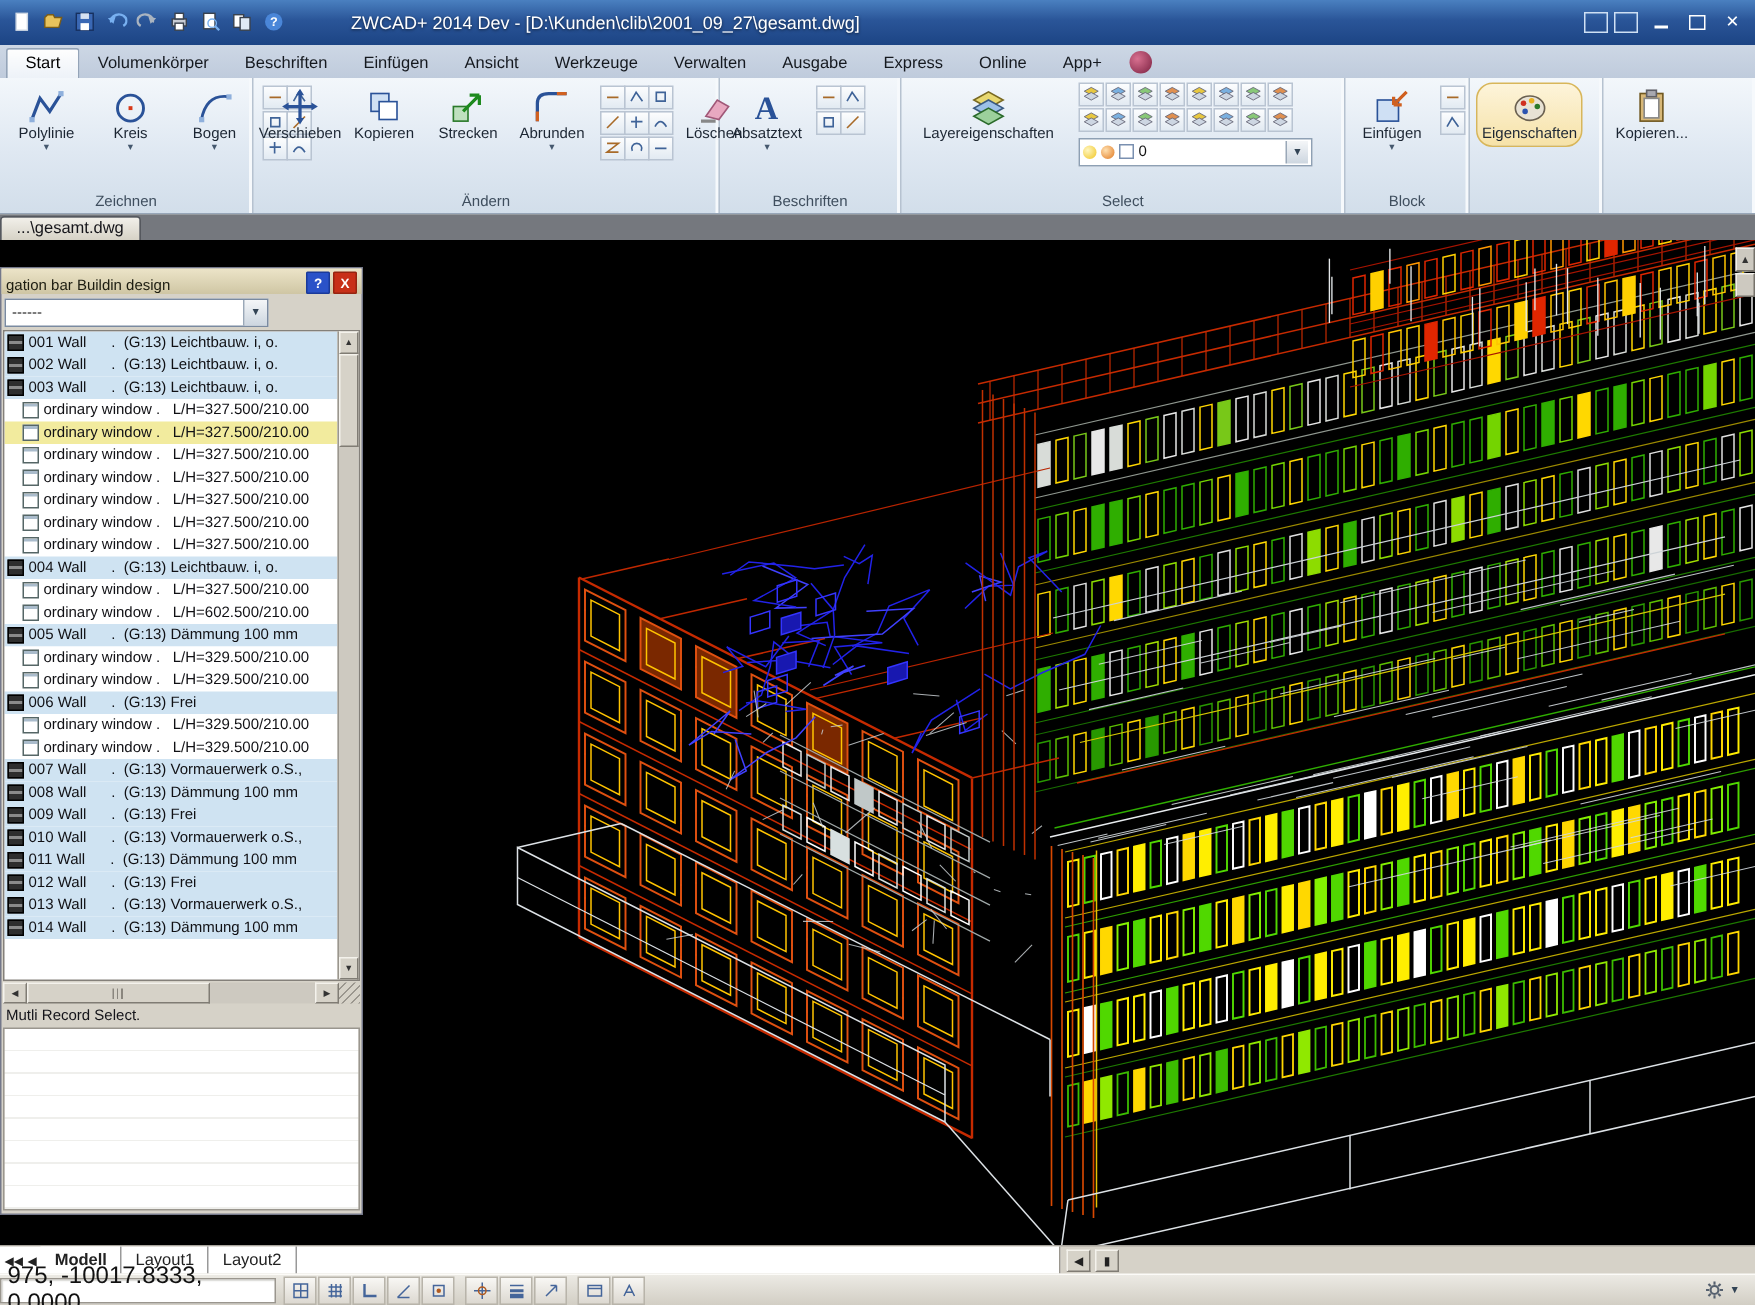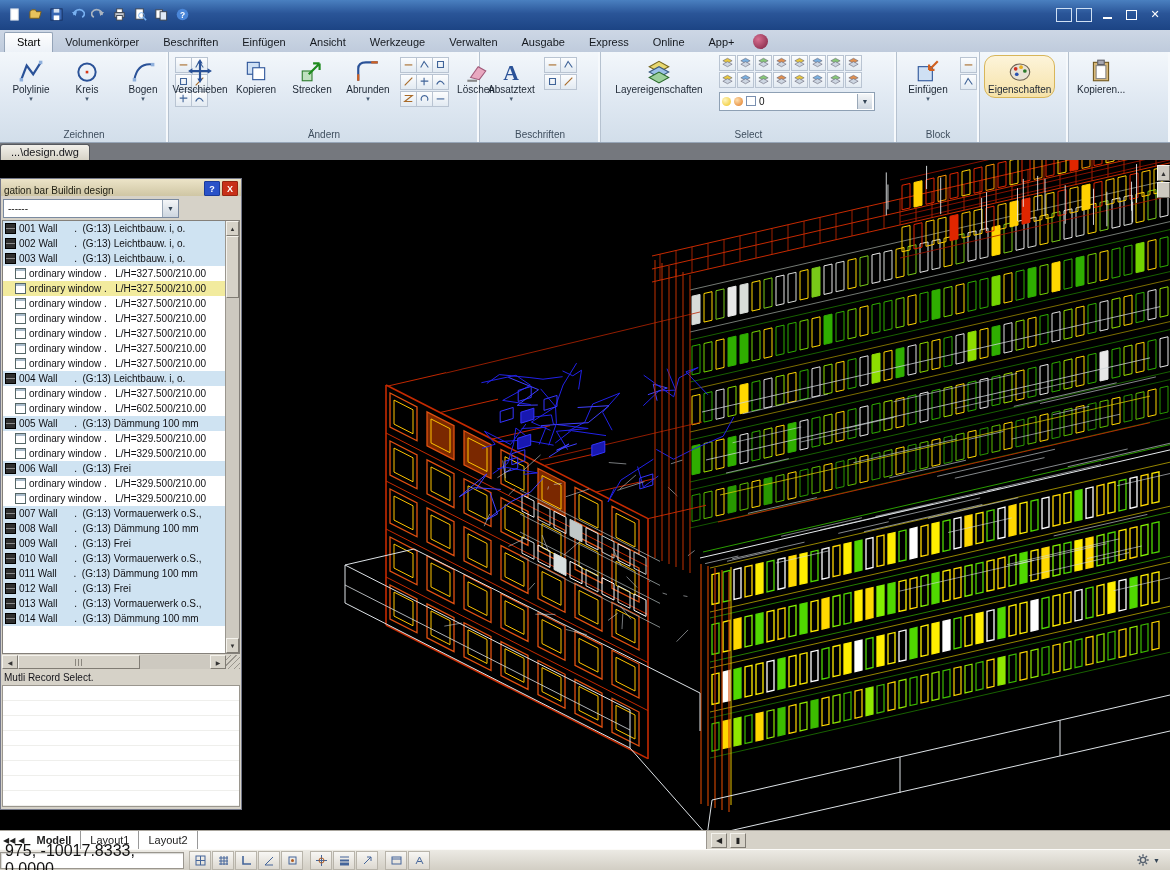--- a/index.html
+++ b/index.html
@@ -172,20 +172,21 @@
             <rect x="6.5" y="5" width="7" height="9" fill="#e0eaf6" stroke="#3a424e"></rect>
           </svg>
         </span>
         <span class="qat-ic">
           <svg viewBox="0 0 16 16">
             <circle cx="8" cy="8" r="6.2" fill="#4a86d8"></circle>
             <text x="8" y="11.2" font-size="9" text-anchor="middle" fill="#fff" font-weight="bold">?</text>
           </svg>
         </span>
       </span>
+    <span class="win-title">ZWCAD+ 2014 Dev - [D:\Kunden\clib\2001_09_27\gesamt.dwg]</span>
     <span class="tb-spacer"></span>
     <span class="mdi"></span>
     <span class="mdi"></span>
     <span class="wc">
         <span class="minbar"></span>
       </span>
     <span class="wc">
         <span class="maxbox"></span>
       </span>
     <span class="wc">✕</span>
@@ -567,21 +568,21 @@
               <rect x="7.5" y="7" width="9" height="12" fill="#fff" stroke="#888"></rect>
             </svg>
           <span>Kopieren...</span>
         </div>
       </div>
       <div class="plabel"></div>
     </div>
   </div>
 
   <div class="doctabs">
-    <div class="doctab">...\design.dwg</div>
+    <div class="doctab">...\gesamt.dwg</div>
   </div>
 
   <div class="canvas">
     <svg id="wire" width="1170" height="672">
         <line x1="652" y1="96" x2="1170" y2="-23.14" stroke="#c62a00" stroke-width="1" opacity="1"></line>
         <line x1="652" y1="109" x2="1170" y2="-10.14" stroke="#c62a00" stroke-width="1" opacity="1"></line>
         <line x1="652" y1="122" x2="1170" y2="2.8599999999999994" stroke="#c62a00" stroke-width="1" opacity="1"></line>
         <line x1="660" y1="94.16" x2="660" y2="120.16" stroke="#c62a00" stroke-width="0.8" opacity="1"></line>
         <line x1="676" y1="90.48" x2="676" y2="116.48" stroke="#c62a00" stroke-width="0.8" opacity="1"></line>
         <line x1="692" y1="86.8" x2="692" y2="112.8" stroke="#c62a00" stroke-width="0.8" opacity="1"></line>

